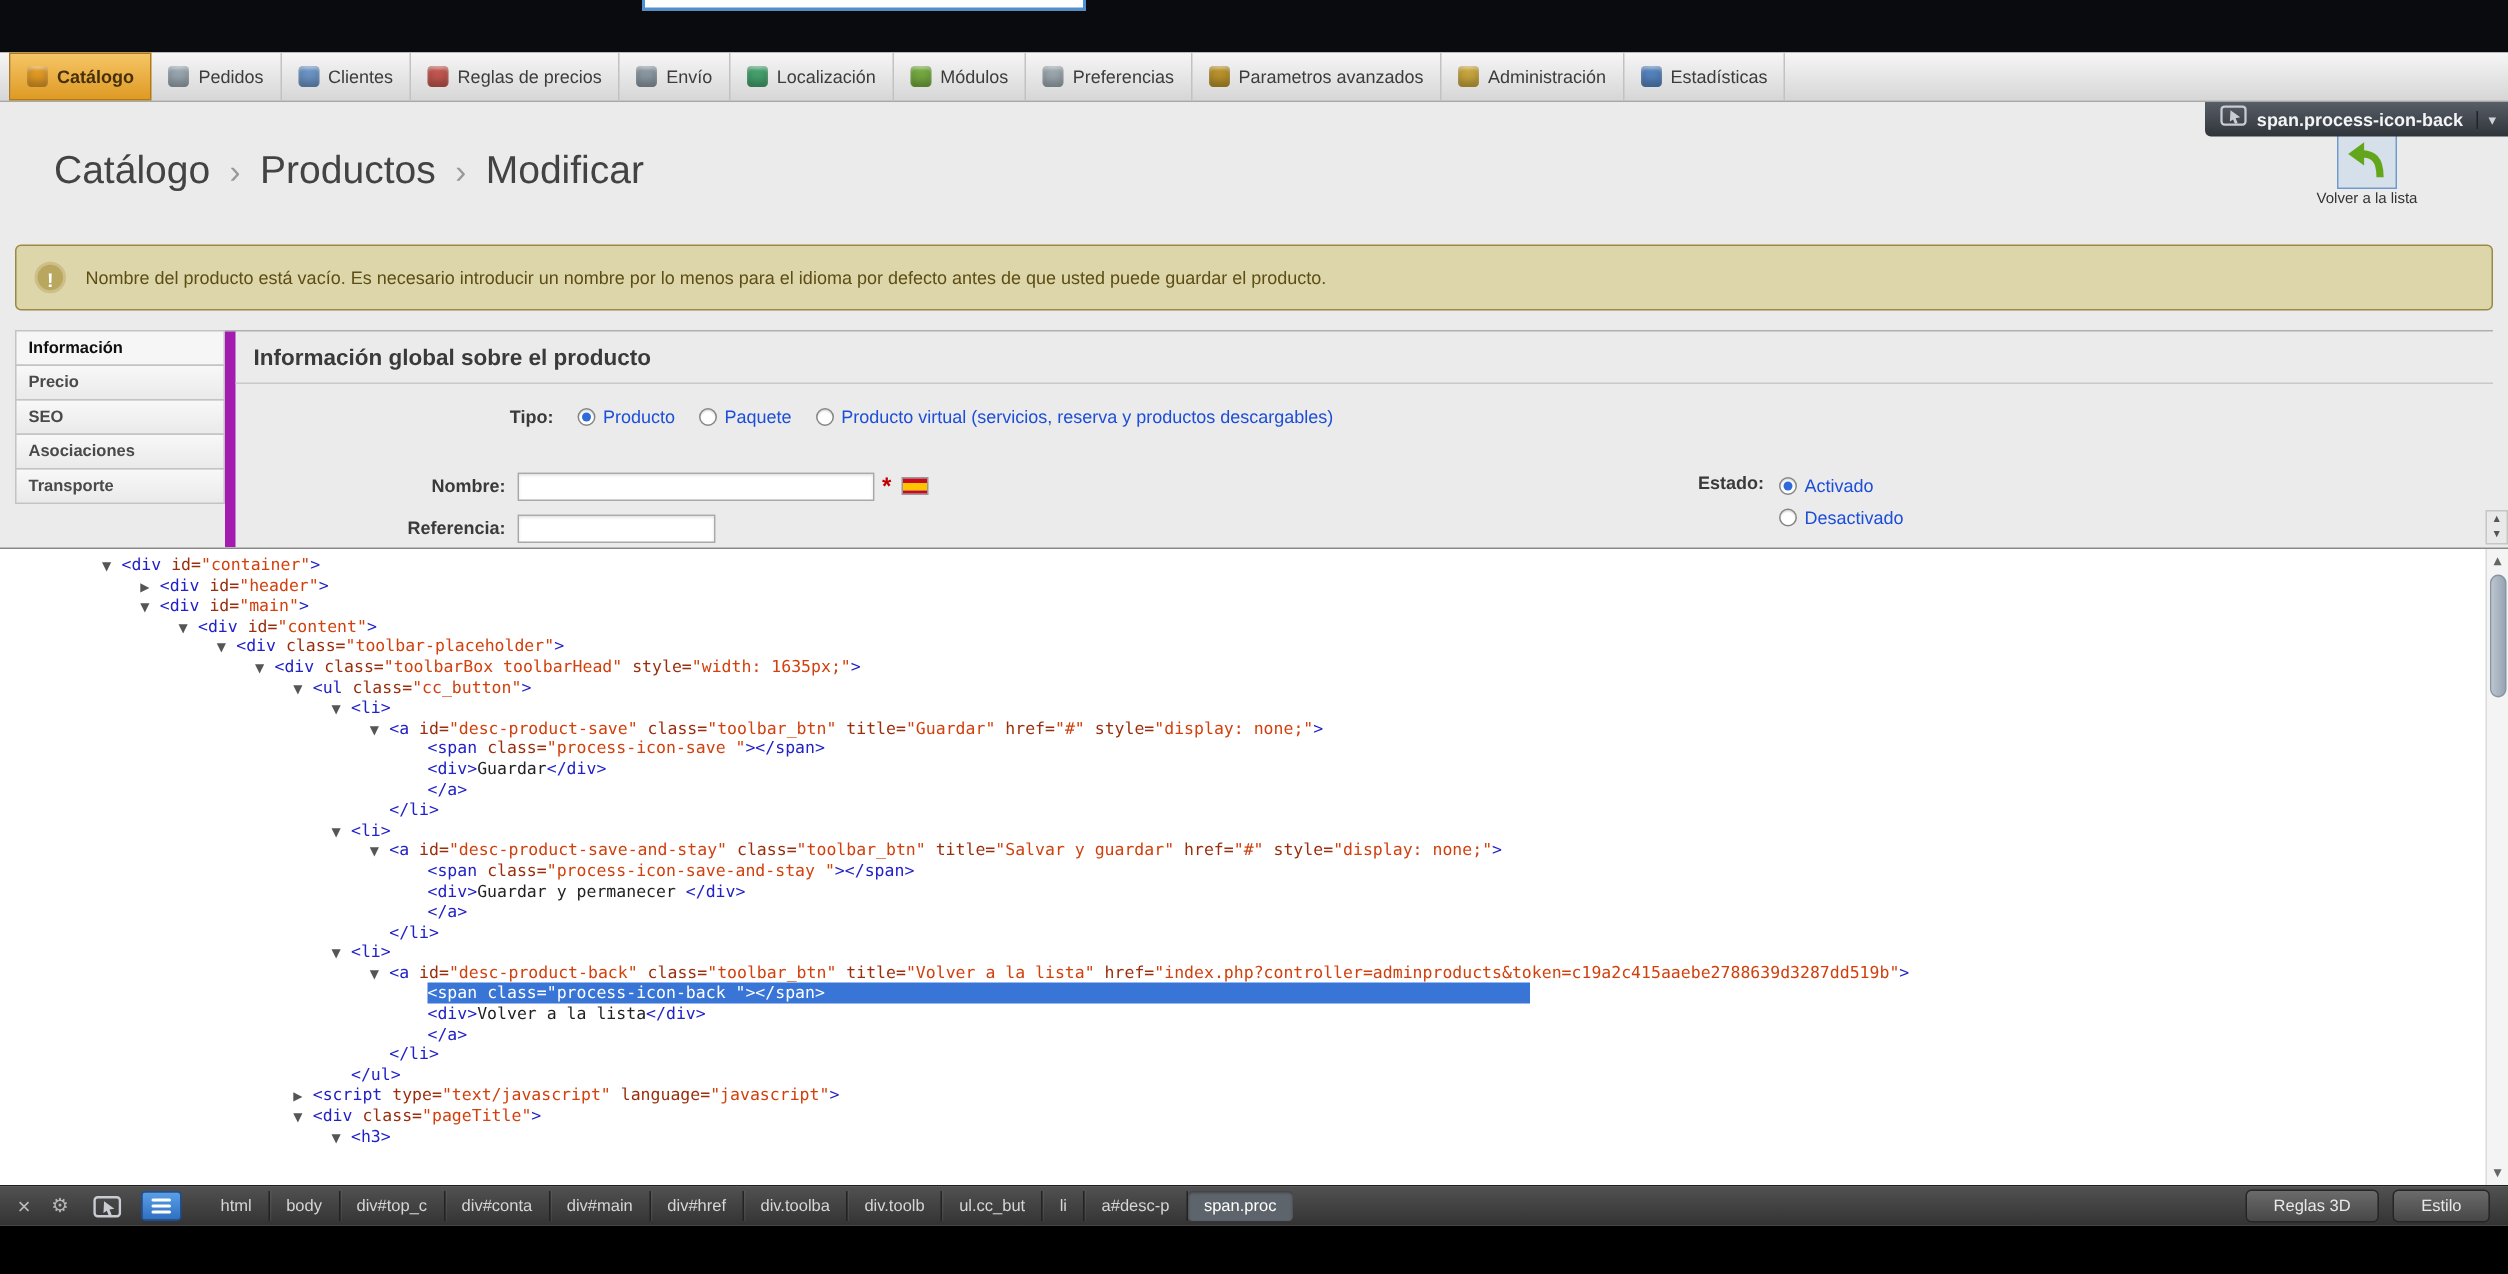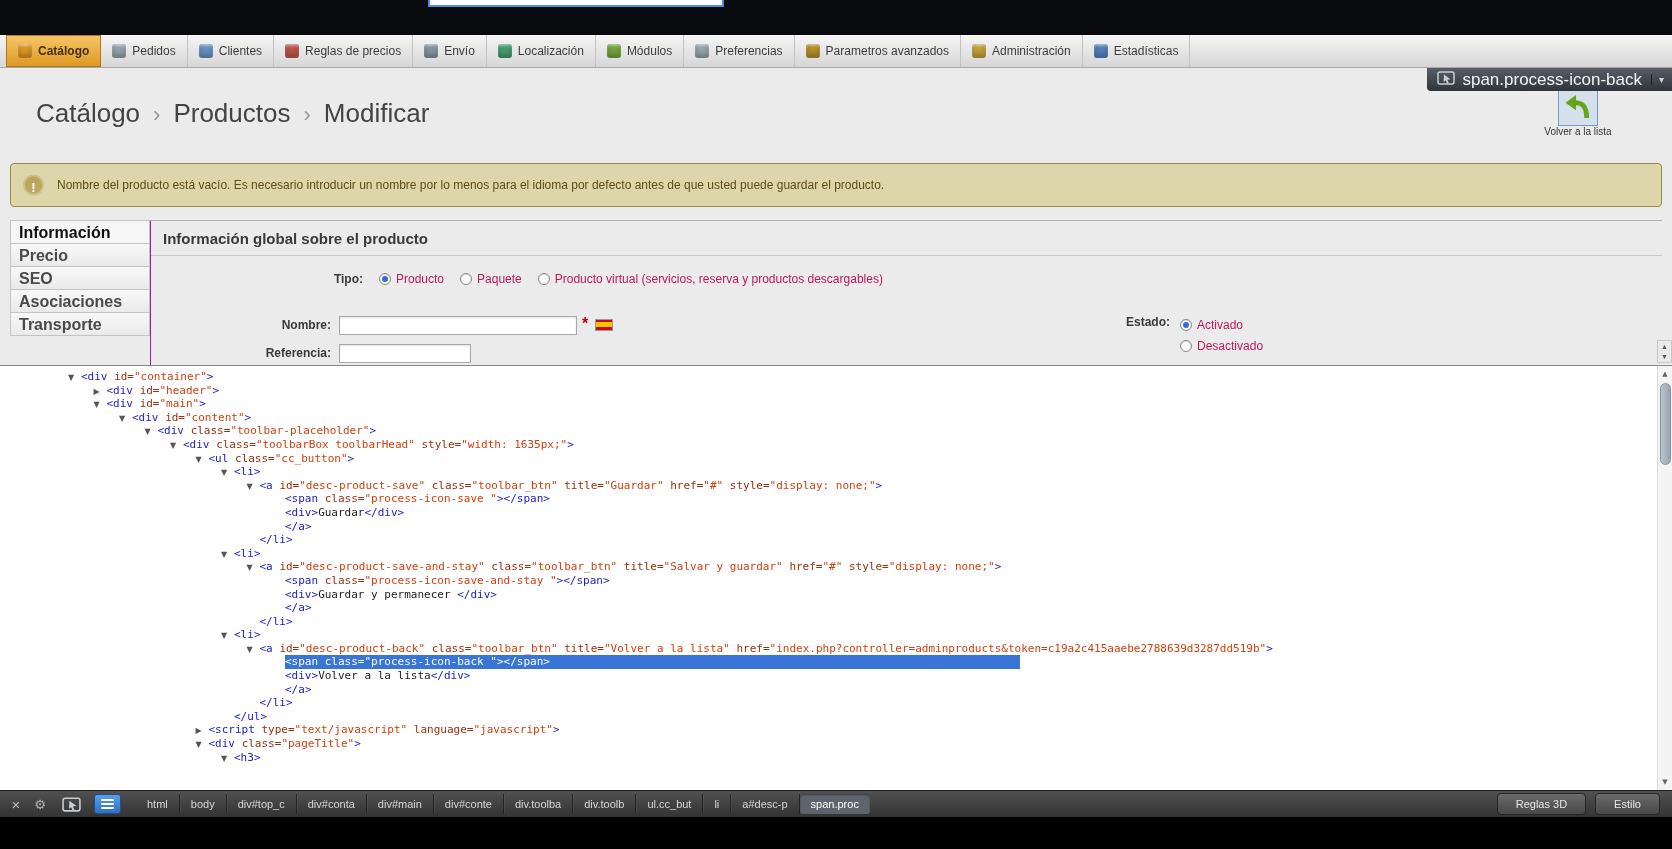--- a/index.html
+++ b/index.html
@@ -12,49 +12,49 @@
 
   
   .tabbar{position:absolute;top:35px;left:0;right:0;height:33px;background:linear-gradient(#f6f6f6,#d6d6d6);border-bottom:1px solid #a8a8a8;display:flex;align-items:stretch;padding-left:6px}
   .tab{display:flex;align-items:center;gap:6px;padding:0 11px;font-size:12px;color:#3c3c3c;border-right:1px solid #c2c2c2;cursor:pointer;white-space:nowrap}
   .tab.active{background:linear-gradient(#f6c566,#de9a24);border:1px solid #b27a14;color:#45300a;font-weight:bold}
   .tabicon{width:14px;height:14px;border-radius:3px;display:inline-block;box-shadow:inset 0 -4px 6px rgba(0,0,0,.28),inset 0 2px 2px rgba(255,255,255,.45)}
 
   
   .page{position:absolute;top:68px;left:0;right:0;height:297px;background:#ebebeb;overflow:hidden}
   .inspector-chip{position:absolute;top:0;right:0;height:23px;display:flex;align-items:center;gap:7px;padding:0 8px 0 10px;background:linear-gradient(#585e66,#2f343a);border-bottom-left-radius:4px;z-index:5}
-  .chip-label{font-size:17px;font-weight:normal;color:#f2f4f6}
+  .chip-label{font-size:12px;font-weight:bold;color:#f2f4f6}
   .chip-caret{color:#cfd3d8;font-size:10px;border-left:1px solid #20242a;padding-left:7px;margin-left:2px;cursor:pointer}
   .breadcrumb{position:absolute;left:36px;top:30px;font-size:26px;color:#434343}
   .bc-sep{color:#999;margin:0 13px;font-size:22px}
   .back-btn{position:absolute;right:36px;top:22px;width:116px;text-align:center;cursor:pointer}
   .back-icon{display:inline-block;width:38px;height:35px;padding:2px 3px;background:rgba(150,190,235,.25);outline:1px solid rgba(90,140,200,.85)}
   .back-label{display:block;font-size:10px;color:#333;margin-top:1px}
   .warning{position:absolute;left:10px;right:10px;top:95px;background:#ddd6ab;border:1px solid #9a8a45;border-radius:4px;padding:14px 14px 14px 46px;font-size:12px;color:#5c4e14}
   .warn-icon{position:absolute;left:12px;top:50%;transform:translateY(-50%);width:21px;height:21px;border-radius:50%;background:#b9a75f;border:2px solid #cdbf85;color:#fff;font-weight:bold;text-align:center;line-height:21px;font-size:13px}
   .page-scroll{position:absolute;right:0;bottom:2px;width:15px;background:#e9e9e9;border:1px solid #c6c6c6;display:flex;flex-direction:column;align-items:center;padding:2px 0;gap:3px;font-size:7px;color:#555}
 
   
   .section{position:absolute;left:10px;right:10px;top:152px;bottom:0;border-top:1px solid #b0b0b0}
   .ptabs{position:absolute;left:0;top:0;width:140px;list-style:none}
-  .ptabs li{height:24px;line-height:23px;padding-left:8px;font-size:16px;font-weight:bold;color:#4a4a4a;background:linear-gradient(#f8f8f8,#eaeaea);border:1px solid #c3c3c3;margin-top:-1px;cursor:pointer}
+  .ptabs li{height:24px;line-height:23px;padding-left:8px;font-size:11px;font-weight:bold;color:#4a4a4a;background:linear-gradient(#f8f8f8,#eaeaea);border:1px solid #c3c3c3;margin-top:-1px;cursor:pointer}
   .ptabs li.active{background:#f6f6f6;color:#101010}
-  .formarea{position:absolute;left:140px;right:0;top:0;bottom:0;border-left:1px solid #a21caf}
+  .formarea{position:absolute;left:140px;right:0;top:0;bottom:0;border-left:7px solid #a21caf}
   .sec-title{font-size:15px;font-weight:bold;color:#3a3a3a;padding:9px 0 0 12px}
   .sec-divider{border-bottom:1px solid #c9c9c9;margin-top:8px}
   .row{position:absolute;left:0;width:100%;white-space:nowrap}
   .row-tipo{top:48px}
   .row-nombre{top:94px}
   .row-ref{top:122px}
   .flabel{display:inline-block;text-align:right;font-weight:bold;font-size:12px;color:#3a3a3a;vertical-align:middle}
   .row-tipo .flabel{width:212px}
   .row-nombre .flabel,.row-ref .flabel{width:180px}
   .radio{width:12px;height:12px;border-radius:50%;border:1px solid #858585;background:#fff;display:inline-block;vertical-align:-2px;box-shadow:inset 0 1px 1px rgba(0,0,0,.15)}
   .radio.sel::after{content:"";display:block;width:6px;height:6px;margin:2px;border-radius:50%;background:#2f6bd8}
-  .radio-label{font-size:12px;color:#be185d;margin-left:5px}
+  .radio-label{font-size:12px;color:#1d4ed8;margin-left:5px}
   .radio-opt{cursor:pointer}
   .radio-opt.inline{margin-left:16px}
   .radio-opt.block{display:block;margin-bottom:3px}
   .tinput{margin-left:8px;width:238px;height:19px;border:1px solid #a9a9a9;background:#fff;box-shadow:inset 0 1px 2px rgba(0,0,0,.12);font-size:12px;padding:0 4px;font-family:"Liberation Sans",sans-serif}
   .row-ref .tinput{width:132px}
   .req{color:#c00000;font-weight:bold;margin-left:5px}
   .flag{display:inline-flex;flex-direction:column;width:18px;height:12px;margin-left:7px;border:1px solid #999;vertical-align:middle}
   .flag i{display:block}
   .flag i:nth-child(1){flex:1;background:#c60b1e}
   .flag i:nth-child(2){flex:2;background:#ffc400}
@@ -273,21 +273,21 @@
         <i></i>
         <i></i>
         <i></i>
       </span>
     <div class="sb-path" id="sb-path">
         <span class="crumb">html</span>
         <span class="crumb">body</span>
         <span class="crumb">div#top_c</span>
         <span class="crumb">div#conta</span>
         <span class="crumb">div#main</span>
-        <span class="crumb">div#conte</span>
+        <span class="crumb">div#href</span>
         <span class="crumb">div.toolba</span>
         <span class="crumb">div.toolb</span>
         <span class="crumb">ul.cc_but</span>
         <span class="crumb">li</span>
         <span class="crumb">a#desc-p</span>
         <span class="crumb active">span.proc</span>
       </div>
     <div class="sb-buttons">
       <button>Reglas 3D</button>
       <button>Estilo</button>

